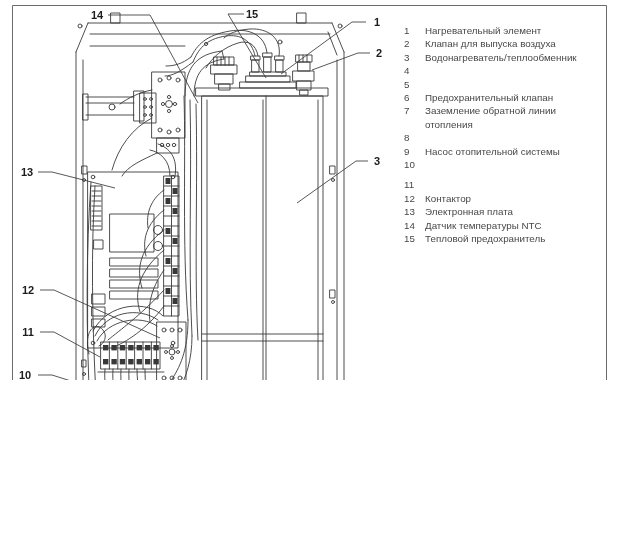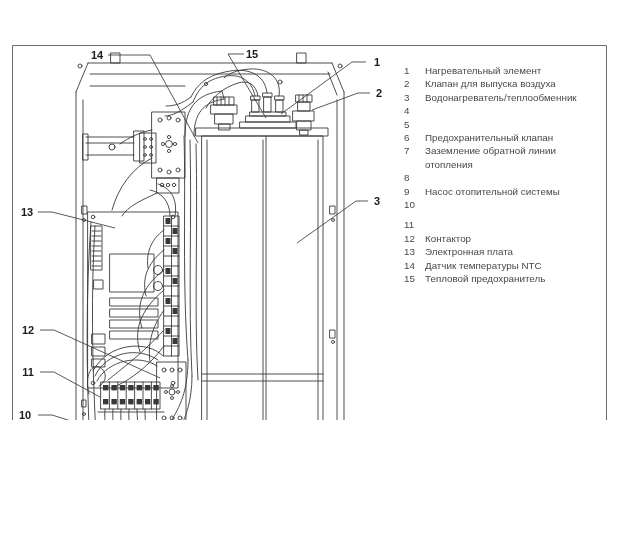--- a/index.html
+++ b/index.html
@@ -2,21 +2,20 @@
 <html><head>
 <meta charset="utf-8">
 <style>
   html,body{margin:0;padding:0;background:#ffffff;}
   .page{
     position:relative;
     width:623px;height:380px;
     background:#ffffff;
     font-family:"Liberation Sans", sans-serif;
     overflow:hidden;
-    margin-top:40px;
   }
   .diagram-svg{position:absolute;left:0;top:0;}
   .callout-num{
     font-family:"Liberation Sans", sans-serif;
     font-size:11px;
     font-weight:bold;
     fill:#1c1c1c;
   }
   .legend{
     position:absolute;

